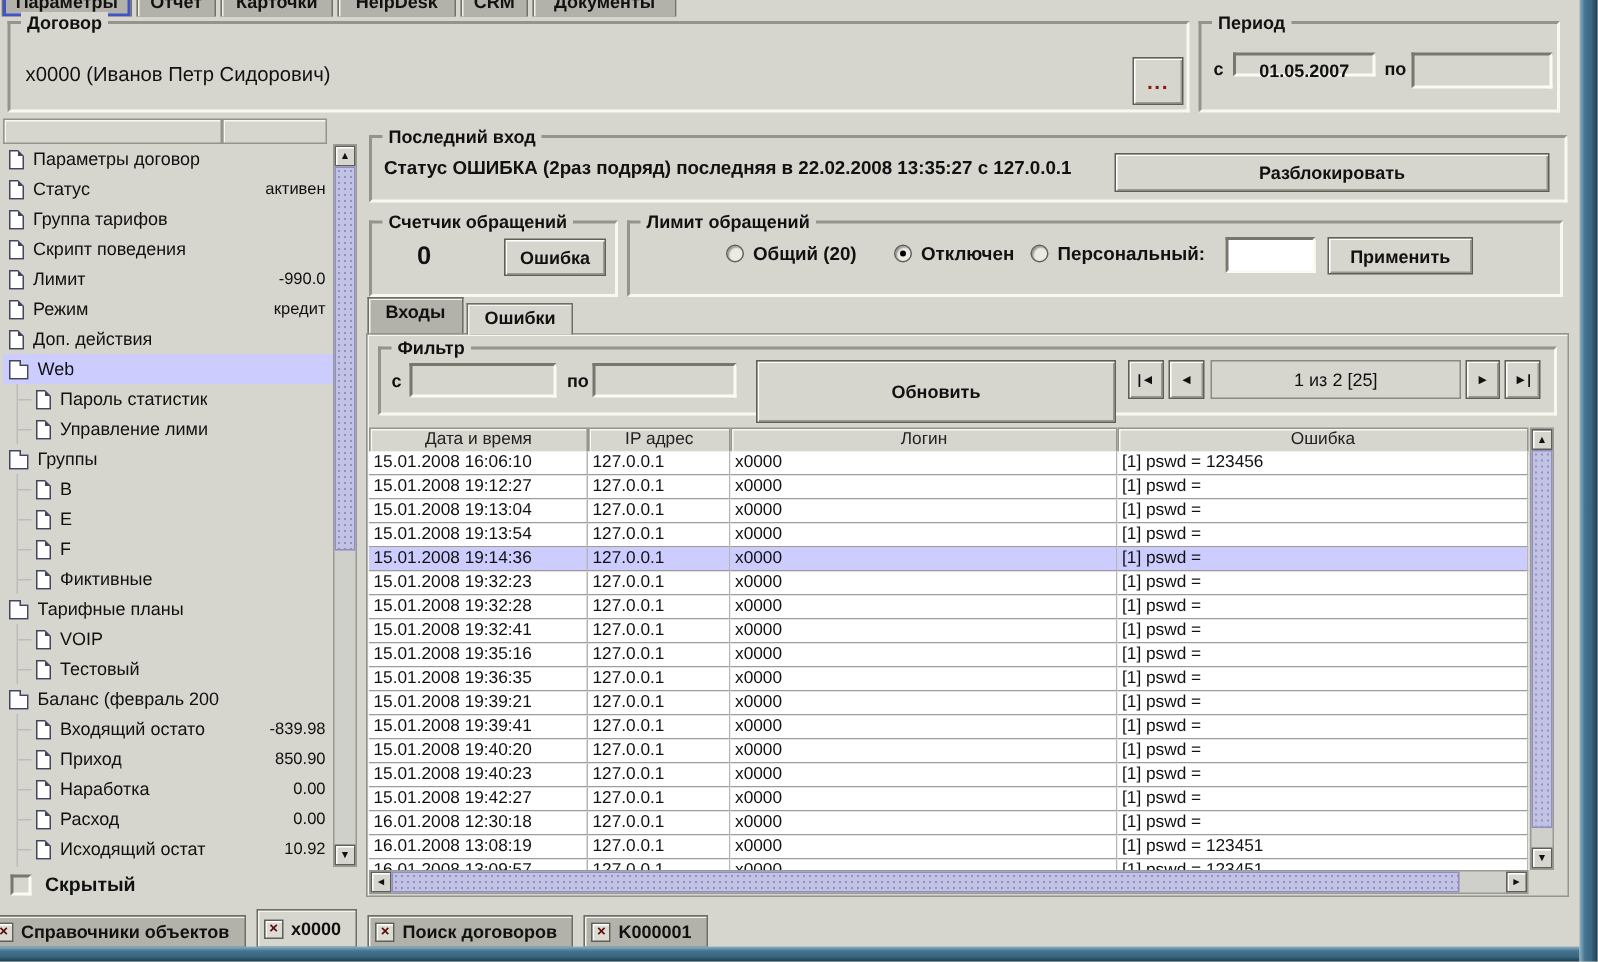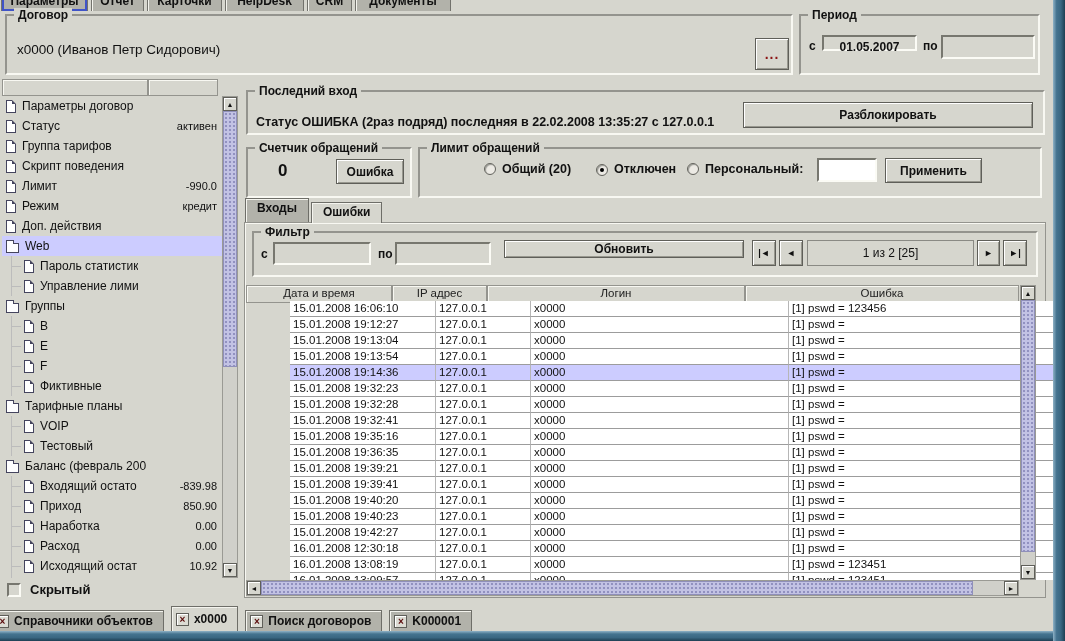--- a/index.html
+++ b/index.html
@@ -71,58 +71,58 @@
   .hsb .sb-btn { top:0; }
   .hsb-left { left:0; }
   .hsb-thumb { position:absolute; left:14px; top:0; width:712px; height:14px; }
   .hsb-right { left:auto; right:0; }
   
   .hidden-row { position:absolute; left:7px; top:582px; display:flex; align-items:center; gap:9px; }
   .checkbox { width:14px; height:14px; background:#d6d6ce; border:2px solid; border-color:#77776f #fbfbf5 #fbfbf5 #77776f; }
   .hidden-lbl { font-weight:bold; font-size:13px; }
   
   .lastlogin-gb { left:246px; top:90px; width:799px; height:45px;padding-left:48px; }
-  .status-text { position:absolute; left:8px; top:23px; font-weight:bold; font-size:12.5px; white-space:nowrap; }
+  .status-text { position:absolute; left:8px; top:13px; font-weight:bold; font-size:12.5px; white-space:nowrap; }
   .unlock-btn { left:495px; top:10px; width:290px; height:26px; }
   .counter-gb { left:246px; top:147px; width:166px; height:51px; }
   .counter-value { position:absolute; left:30px; top:12px; font-weight:bold; font-size:17px; }
   .reset-btn { left:88px; top:10px; width:68px; height:25px; }
   .limit-gb { left:418px; top:147px; width:624px; height:51px; }
   .radio-opt { position:absolute; top:13px; display:flex; align-items:center; gap:6px; font-weight:bold; font-size:12.5px; white-space:nowrap; }
-  .radio-opt:nth-child(1){ left:64px; } .radio-opt:nth-child(2){ left:176px;align-items:flex-end; } .radio-opt:nth-child(3){ left:267px; }
+  .radio-opt:nth-child(1){ left:64px; } .radio-opt:nth-child(2){ left:176px; } .radio-opt:nth-child(3){ left:267px; }
   .radio { width:12px; height:12px; border-radius:50%; background:#eceae4; border:1px solid #62625c;
     box-shadow:inset 1px 1px 1px #9a9a94; position:relative; flex:none; }
   .radio.on::after { content:""; position:absolute; left:3px; top:3px; width:4px; height:4px; border-radius:50%; background:#000; }
   .limit-field { left:397px; top:9px; width:60px; height:24px; }
   .apply-btn { left:465px; top:9px; width:97px; height:25px; }
   
   .log-tabbar { position:absolute; left:245px; top:202px; display:flex; align-items:flex-end; gap:2px; height:21px; }
   .ltab { height:25px; padding:2px 11px 0; background:#b2b2aa; border:1px solid #6e6e68; border-bottom:none;
     box-shadow:inset 1px 1px 0 #f4f4ee; font-weight:bold; font-size:12px; }
   .ltab.sel { height:21px; background:#d6d6ce; position:relative; z-index:3; }
   .tab-panel { position:absolute; left:244px; top:222px; width:802px; height:376px;
     border:1px solid #94948e; box-shadow:inset 1px 1px 0 #f8f8f2; }
   
   .filter-gb { left:252px; top:231px; width:786px; height:46px; }
   .filter-from-lbl { left:7px; top:14px; }
   .filter-f1 { left:19px; top:9px; width:98px; height:23px; }
   .filter-to-lbl { left:124px; top:14px; }
   .filter-f2 { left:141px; top:9px; width:96px; height:23px; }
-  .refresh-btn { left:250px; top:7px; width:240px; height:18px; }
+  .refresh-btn { left:250px; top:7px; width:240px; height:42px; }
   .pager-btn { top:7px; width:24px; height:26px; font-size:9px; line-height:24px; padding:0; }
   .pg-first { left:498px; } .pg-prev { left:525px; }
   .pg-label { position:absolute; left:553px; top:7px; width:167px; height:26px; border:1px solid #8a8a84;
     background:#d6d6ce; text-align:center; line-height:24px; font-size:12px; }
   .pg-next { left:723px; width:23px; } .pg-last { left:749px; width:24px; }
   
   .ltable-header { position:absolute; left:246px; top:285px; width:773px; height:16px; }
   .hcell { position:absolute; top:0; height:18px; background:#d6d6ce; border:1px solid #94948e;
     box-shadow:inset 1px 1px 0 #f8f8f2; font-size:11.5px; text-align:center; line-height:14px; color:#222; }
   .c0 { left:0; width:146px; } .c1 { left:146px; width:95px; } .c2 { left:241px; width:258px; } .c3 { left:499px; width:274px; }
-  .ltable-body { position:absolute; left:246px; top:301px; width:773px; height:279px; background:#fff; overflow:hidden;margin-left:44px; }
+  .ltable-body { position:absolute; left:246px; top:301px; width:773px; height:279px; background:#fff; overflow:hidden; }
   .trow { position:relative; height:16px; }
   .tcell { position:absolute; top:0; height:16px; font-size:11.5px; line-height:15px; padding-left:3px;
     border-right:1px solid #b6b6b6; border-bottom:1px solid #9c9c9c; white-space:nowrap; overflow:hidden; background:#fff; }
   .trow.sel .tcell { background:#ccccff; }
   
   .bottom-tabbar { position:absolute; left:-9px; top:606px; display:flex; align-items:flex-start; gap:7px; }
   .btab { display:flex; align-items:center; gap:5px; padding:0 10px 0 4px; background:#b2b2aa;
     border:1px solid #6e6e68; box-shadow:inset 1px 1px 0 #f4f4ee; height:22px; margin-top:4px;
     font-weight:bold; font-size:12px; white-space:nowrap; }
   .btab.sel { background:#d6d6ce; height:26px; margin-top:0; }

